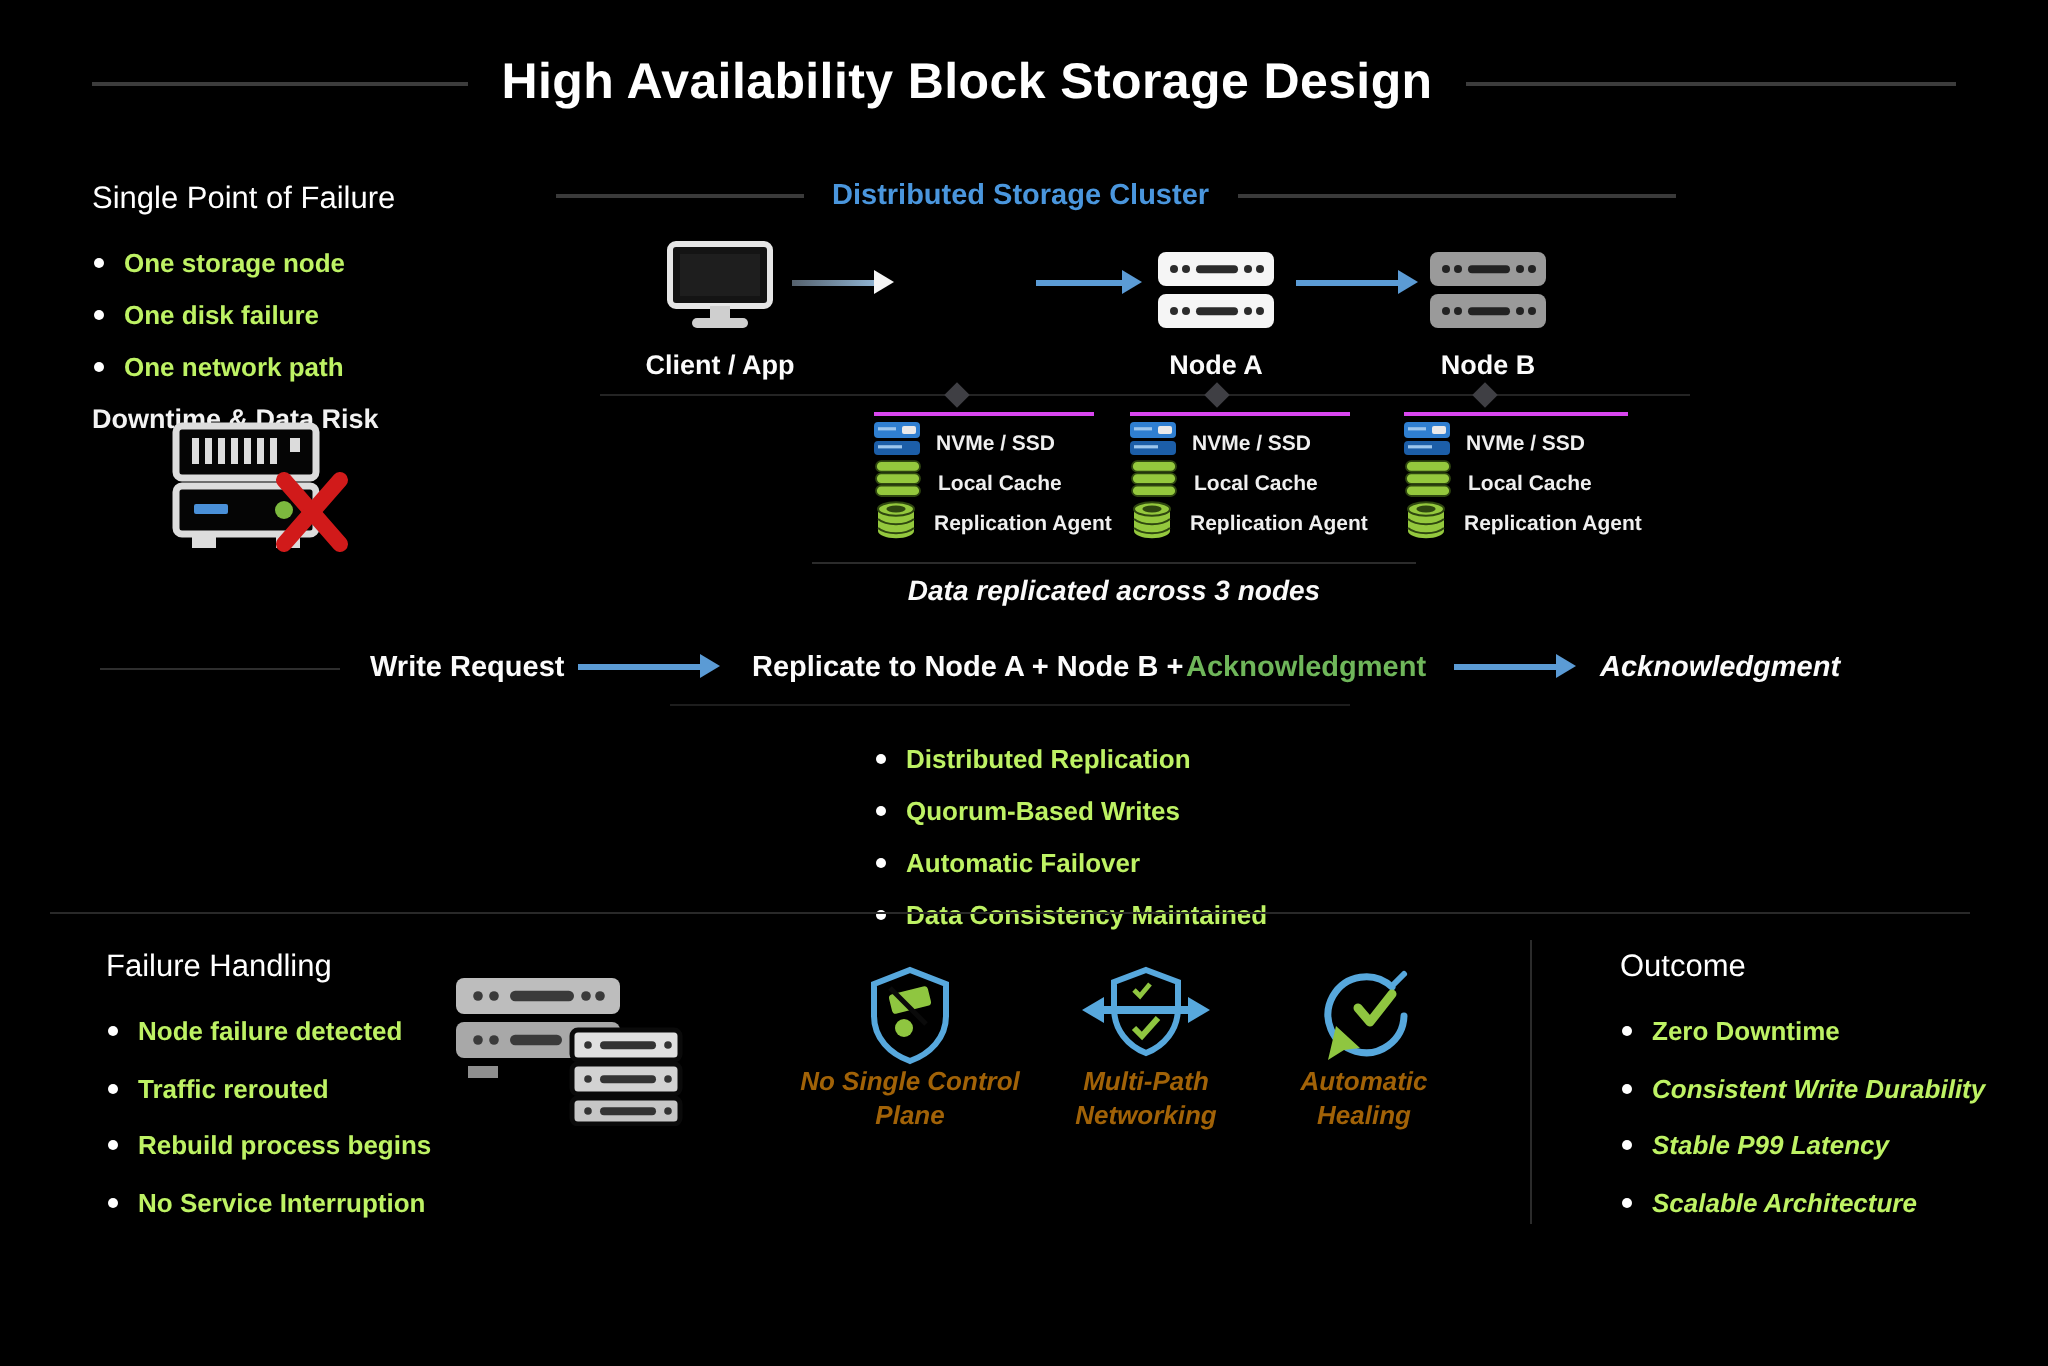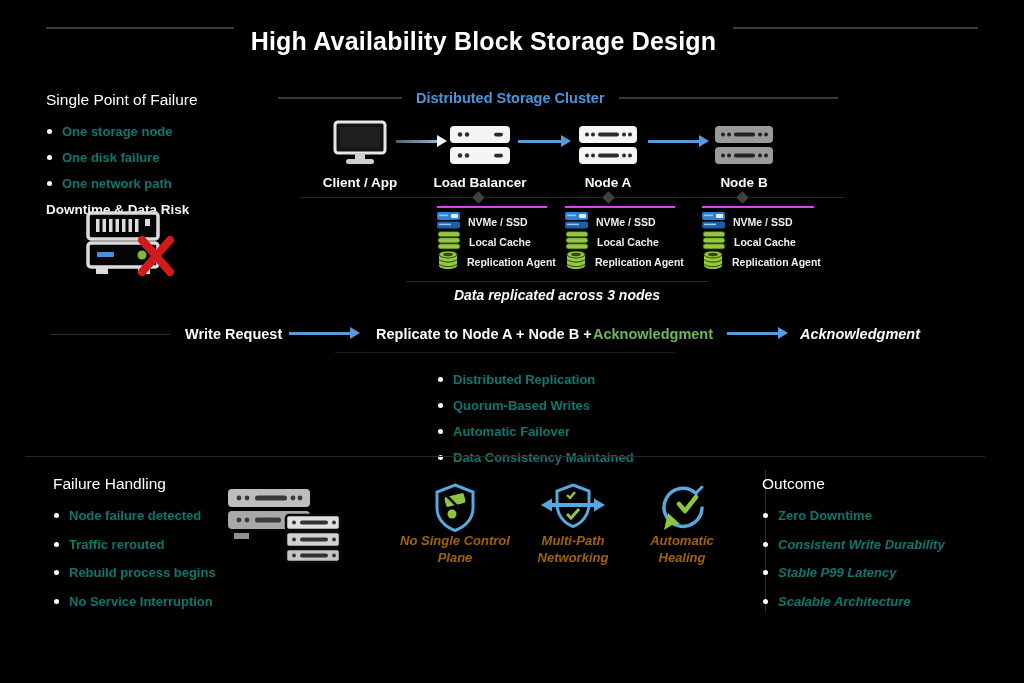--- a/index.html
+++ b/index.html
@@ -3,30 +3,30 @@
 <meta charset="utf-8">
 <style>
   * { margin:0; padding:0; box-sizing:border-box; }
   html,body { background:#000; }
   body { font-family:"Liberation Sans", sans-serif; color:#f2f2f2; }
   #canvas { position:relative; width:1024px; height:683px; background:#000; overflow:hidden; }
   .abs { position:absolute; }
   .thinline { height:1px; background:#262626; }
 
   
-  .title-row { top:27px; left:0; width:1024px; display:flex; align-items:flex-start; justify-content:center; gap:17px; }
+  .title-row { top:27px; left:0; width:1024px; display:flex; align-items:center; justify-content:center; gap:17px; }
   .title-row .l1 { width:188px; height:2px; background:#3c3c3c; }
   .title-row .l2 { width:245px; height:2px; background:#3c3c3c; }
   .h-main { font-size:25px; font-weight:bold; color:#ffffff; letter-spacing:.2px; }
 
   
   .spof { left:46px; top:91px; width:230px; }
   .sec-h { font-size:15.5px; font-weight:normal; color:#ffffff; }
   ul.blist { list-style:none; margin-top:15px; }
-  ul.blist li { position:relative; padding-left:16px; font-size:13px; font-weight:bold; color:#0f766e; margin-bottom:11px; }
+  ul.blist li { position:relative; padding-left:16px; font-size:13px; font-weight:bold; color:#bef264; margin-bottom:11px; }
   ul.blist li::before { content:""; position:absolute; left:1px; top:5px; width:5px; height:5px; border-radius:50%; background:#fff; }
   .spof-note { font-size:13.5px; font-weight:bold; margin-top:4px; }
   .spof-icon { left:84px; top:210px; }
 
   
   .cluster-head { left:278px; top:90px; width:560px; display:flex; align-items:center; gap:14px; }
   .cluster-head .l1 { width:124px; height:1.5px; background:#3a3a3a; }
   .cluster-head .l2 { flex:1; height:1.5px; background:#3a3a3a; }
   .h-blue { font-size:14.5px; font-weight:bold; color:#4a96dd; }
 
@@ -67,21 +67,21 @@
   .fh ul.blist li { margin-bottom:13.5px; }
   .fh-icon { left:226px; top:487px; }
 
   .feature { top:483px; text-align:center; }
   .feature .iconwrap { height:50px; display:flex; align-items:center; justify-content:center; }
   .feature .flabel { margin:0 auto 0; font-size:13px; font-weight:bold; font-style:italic; line-height:1.3; color:#a16207; }
   .f0 { left:390px; width:130px; } .f0 .flabel { width:120px; }
   .f1 { left:510px; width:126px; } .f1 .flabel { width:95px; }
   .f2 { left:622px; width:120px; } .f2 .flabel { width:85px; }
 
-  .outcome { left:762px; top:475px; width:210px; }
+  .outcome { left:810px; top:475px; width:210px; }
   .outcome ul.blist li { font-style:italic; margin-bottom:13.5px; white-space:nowrap; }
   .outcome ul.blist li.no-italic { font-style:normal; }
 </style>
 </head>
 <body>
 
 <div id="canvas">
 
   <div class="abs title-row">
     <div class="l1"></div>
@@ -135,35 +135,20 @@
       <svg width="54" height="46" viewBox="0 0 54 46">
         <rect x="2" y="2" width="50" height="31" rx="3" fill="#141414" stroke="#e6e6e6" stroke-width="3"></rect>
         <rect x="7" y="7" width="40" height="21" fill="#1e1e1e"></rect>
         <path d="M22 33 h10 v6 h-10 z" fill="#cfcfcf"></path>
         <rect x="13" y="39" width="28" height="5" rx="2.5" fill="#cfcfcf"></rect>
       </svg>
     </div>
     <div class="node-label">Client / App</div>
   </div>
 
-  <div class="abs node" style="left:418px;">
-    <div class="iconwrap">
-      <svg width="60" height="40" viewBox="0 0 60 40">
-        <rect x="0" y="0" width="60" height="17" rx="4" fill="#f5f5f5"></rect>
-        <circle cx="10" cy="8.5" r="2.2" fill="#2b2b2b"></circle>
-          <circle cx="17" cy="8.5" r="2.2" fill="#2b2b2b"></circle>
-        <rect x="44" y="6.8" width="9" height="3.6" rx="1.8" fill="#2b2b2b"></rect>
-        <rect x="0" y="21" width="60" height="17" rx="4" fill="#f5f5f5"></rect>
-        <circle cx="10" cy="29.5" r="2.2" fill="#2b2b2b"></circle>
-          <circle cx="17" cy="29.5" r="2.2" fill="#2b2b2b"></circle>
-        <rect x="44" y="27.8" width="9" height="3.6" rx="1.8" fill="#2b2b2b"></rect>
-      </svg>
-    </div>
-    <div class="node-label">Load Balancer</div>
-  </div>
 
   <div class="abs node" style="left:546px;">
     <div class="iconwrap">
       <svg width="58" height="40" viewBox="0 0 58 40">
         <rect x="0" y="0" width="58" height="17" rx="4" fill="#f5f5f5"></rect>
         <circle cx="8" cy="8.5" r="2" fill="#2b2b2b"></circle>
           <circle cx="14" cy="8.5" r="2" fill="#2b2b2b"></circle>
         <rect x="19" y="6.6" width="21" height="4" rx="2" fill="#2b2b2b"></rect>
         <circle cx="45" cy="8.5" r="2" fill="#2b2b2b"></circle>
           <circle cx="51" cy="8.5" r="2" fill="#2b2b2b"></circle>

